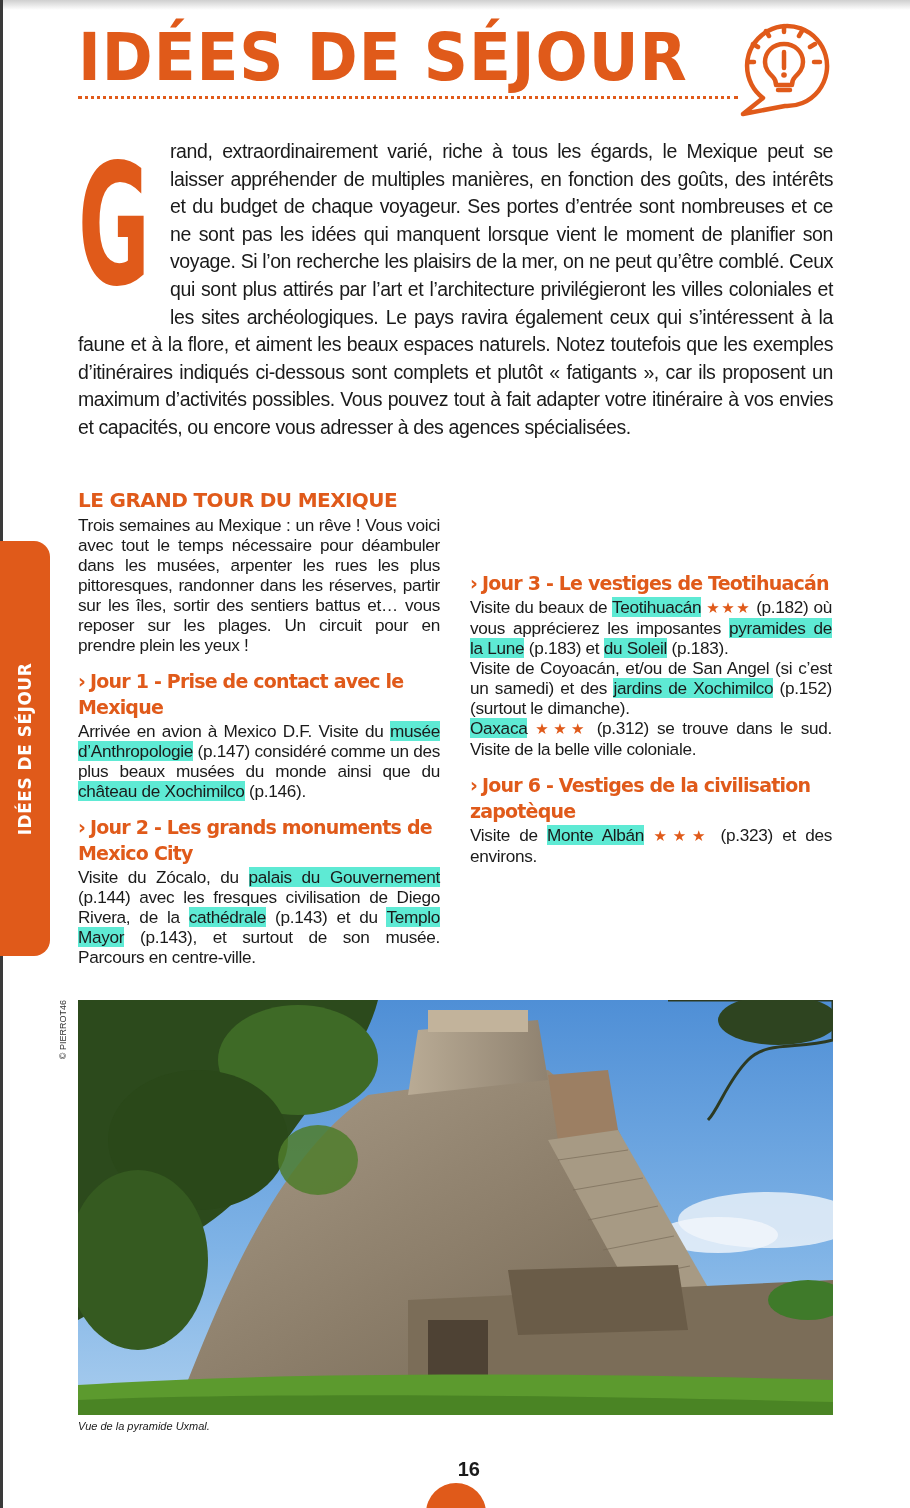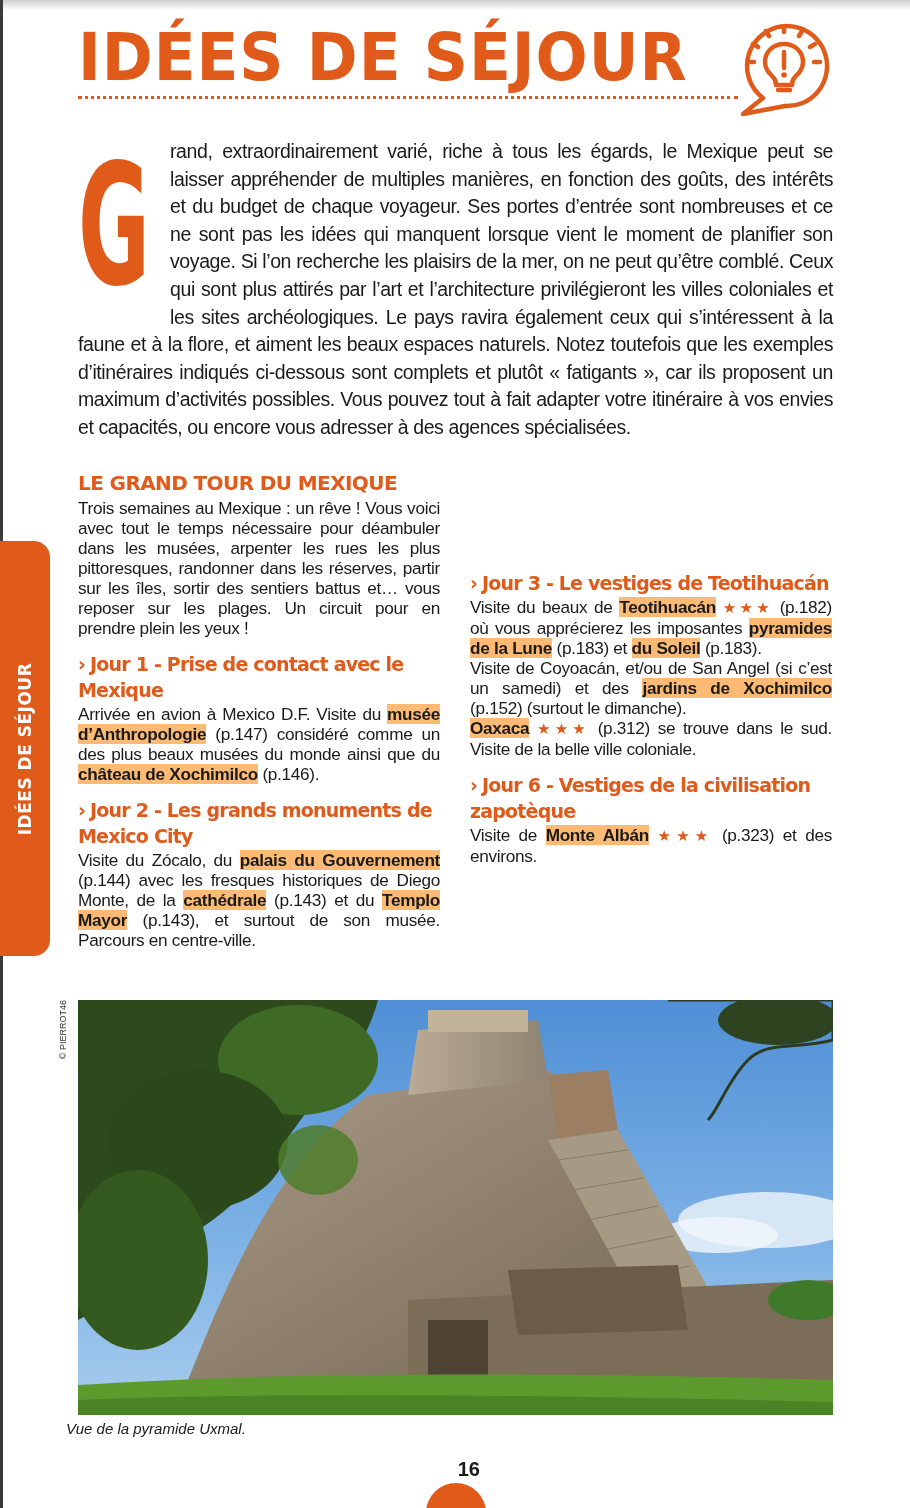--- a/index.html
+++ b/index.html
@@ -48,48 +48,48 @@
       background: #e05a1a; border-radius: 0 16px 16px 0;
     }
     .side-tab-label {
       position: absolute; left: 25px; top: 208px;
       transform: translate(-50%, -50%) rotate(-90deg);
       white-space: nowrap; color: #ffffff;
       font-family: "DejaVu Sans", sans-serif; font-weight: bold; font-size: 17px; letter-spacing: 0.5px;
     }
 
     .col { position: absolute; width: 362px; font-size: 17.2px; line-height: 20px; text-align: justify; letter-spacing: -0.3px; }
-    .col-left { left: 78px; top: 470px; }
+    .col-left { left: 78px; top: 487px; }
     .col-right { left: 470px; top: 498px; }
     .section-title {
       font-family: "DejaVu Sans", sans-serif; font-weight: bold; color: #e05a1a;
       font-size: 20px; line-height: 26px; margin: 0 0 2px 0; letter-spacing: -0.6px;
     }
     .day-title {
       font-family: "DejaVu Sans", sans-serif; font-weight: bold; color: #e05a1a;
       font-size: 19px; line-height: 26px; margin: 13px 0 1px 0; letter-spacing: -0.8px;
       text-align: left;
     }
     .day-title .chev { margin-right: 5px; }
     .day-text { margin: 0; }
-    .hl { background: #fdba74; font-weight: bold; }
+    .hl { background: #5eead4; font-weight: normal; }
     .stars { color: #e05a1a; font-size: 15px; letter-spacing: 1px; }
 
     .credit {
       position: absolute; left: 58px; top: 1000px; font-size: 9px; color: #333;
       transform: rotate(-90deg) translateX(-100%); transform-origin: left top;
       white-space: nowrap; font-family: "Liberation Sans", sans-serif;
     }
     .photo {
       position: absolute; left: 78px; top: 1000px; width: 755px; height: 415px; overflow: hidden;
       background: linear-gradient(180deg, #4f8fd6 0%, #7fb3e6 60%, #a9cdee 100%);
     }
     .caption {
-      position: absolute; left: 66px; top: 1420px;
-      font-style: italic; font-size: 15px; color: #1a1a1a;
+      position: absolute; left: 78px; top: 1420px;
+      font-style: italic; font-size: 11px; color: #1a1a1a;
     }
     .page-number {
       position: absolute; left: 430px; top: 1458px; width: 50px; text-align: right;
       font-size: 20px; font-weight: bold; color: #1a1a1a;
     }
     .page-circle {
       position: absolute; left: 426px; top: 1483px; width: 60px; height: 60px;
       background: #e05a1a; border-radius: 50%;
     }
   </style>
@@ -126,21 +126,21 @@
   <p class="day-text">Trois semaines au Mexique : un rêve ! Vous voici avec tout le temps nécessaire pour déambuler dans les musées, arpenter les rues les plus pittoresques, randonner dans les réserves, partir sur les îles, sortir des sentiers battus et… vous reposer sur les plages. Un circuit pour en prendre plein les yeux !</p>
 
   <div class="day-title">
     <span class="chev">›</span><span>Jour 1 - Prise de contact avec le Mexique</span>
   </div>
   <p class="day-text"><span>Arrivée en avion à Mexico D.F. Visite du </span><span class="hl">musée d’Anthropologie</span><span> (p.147) considéré comme un des plus beaux musées du monde ainsi que du </span><span class="hl">château de Xochimilco</span><span> (p.146).</span></p>
 
   <div class="day-title">
     <span class="chev">›</span><span>Jour 2 - Les grands monuments de Mexico City</span>
   </div>
-  <p class="day-text"><span>Visite du Zócalo, du </span><span class="hl">palais du Gouvernement</span><span> (p.144) avec les fresques historiques de Diego Monte, de la </span><span class="hl">cathédrale</span><span> (p.143) et du </span><span class="hl">Templo Mayor</span><span> (p.143), et surtout de son musée. Parcours en centre-ville.</span></p>
+  <p class="day-text"><span>Visite du Zócalo, du </span><span class="hl">palais du Gouvernement</span><span> (p.144) avec les fresques civilisation de Diego Rivera, de la </span><span class="hl">cathédrale</span><span> (p.143) et du </span><span class="hl">Templo Mayor</span><span> (p.143), et surtout de son musée. Parcours en centre-ville.</span></p>
 </div>
 
 <div class="col col-right" style="top:556px;">
   <div class="day-title" style="margin-top:14px;">
     <span class="chev">›</span><span>Jour 3 - Le vestiges de Teotihuacán</span>
   </div>
   <p class="day-text"><span>Visite du beaux de </span><span class="hl">Teotihuacán</span> <span class="stars">★★★</span><span> (p.182) où vous apprécierez les imposantes </span><span class="hl">pyramides de la Lune</span><span> (p.183) et </span><span class="hl">du Soleil</span><span> (p.183).</span></p>
 
   <p class="day-text"><span>Visite de Coyoacán, et/ou de San Angel (si c’est un samedi) et des </span><span class="hl">jardins de Xochimilco</span><span> (p.152) (surtout le dimanche).</span></p>
 

